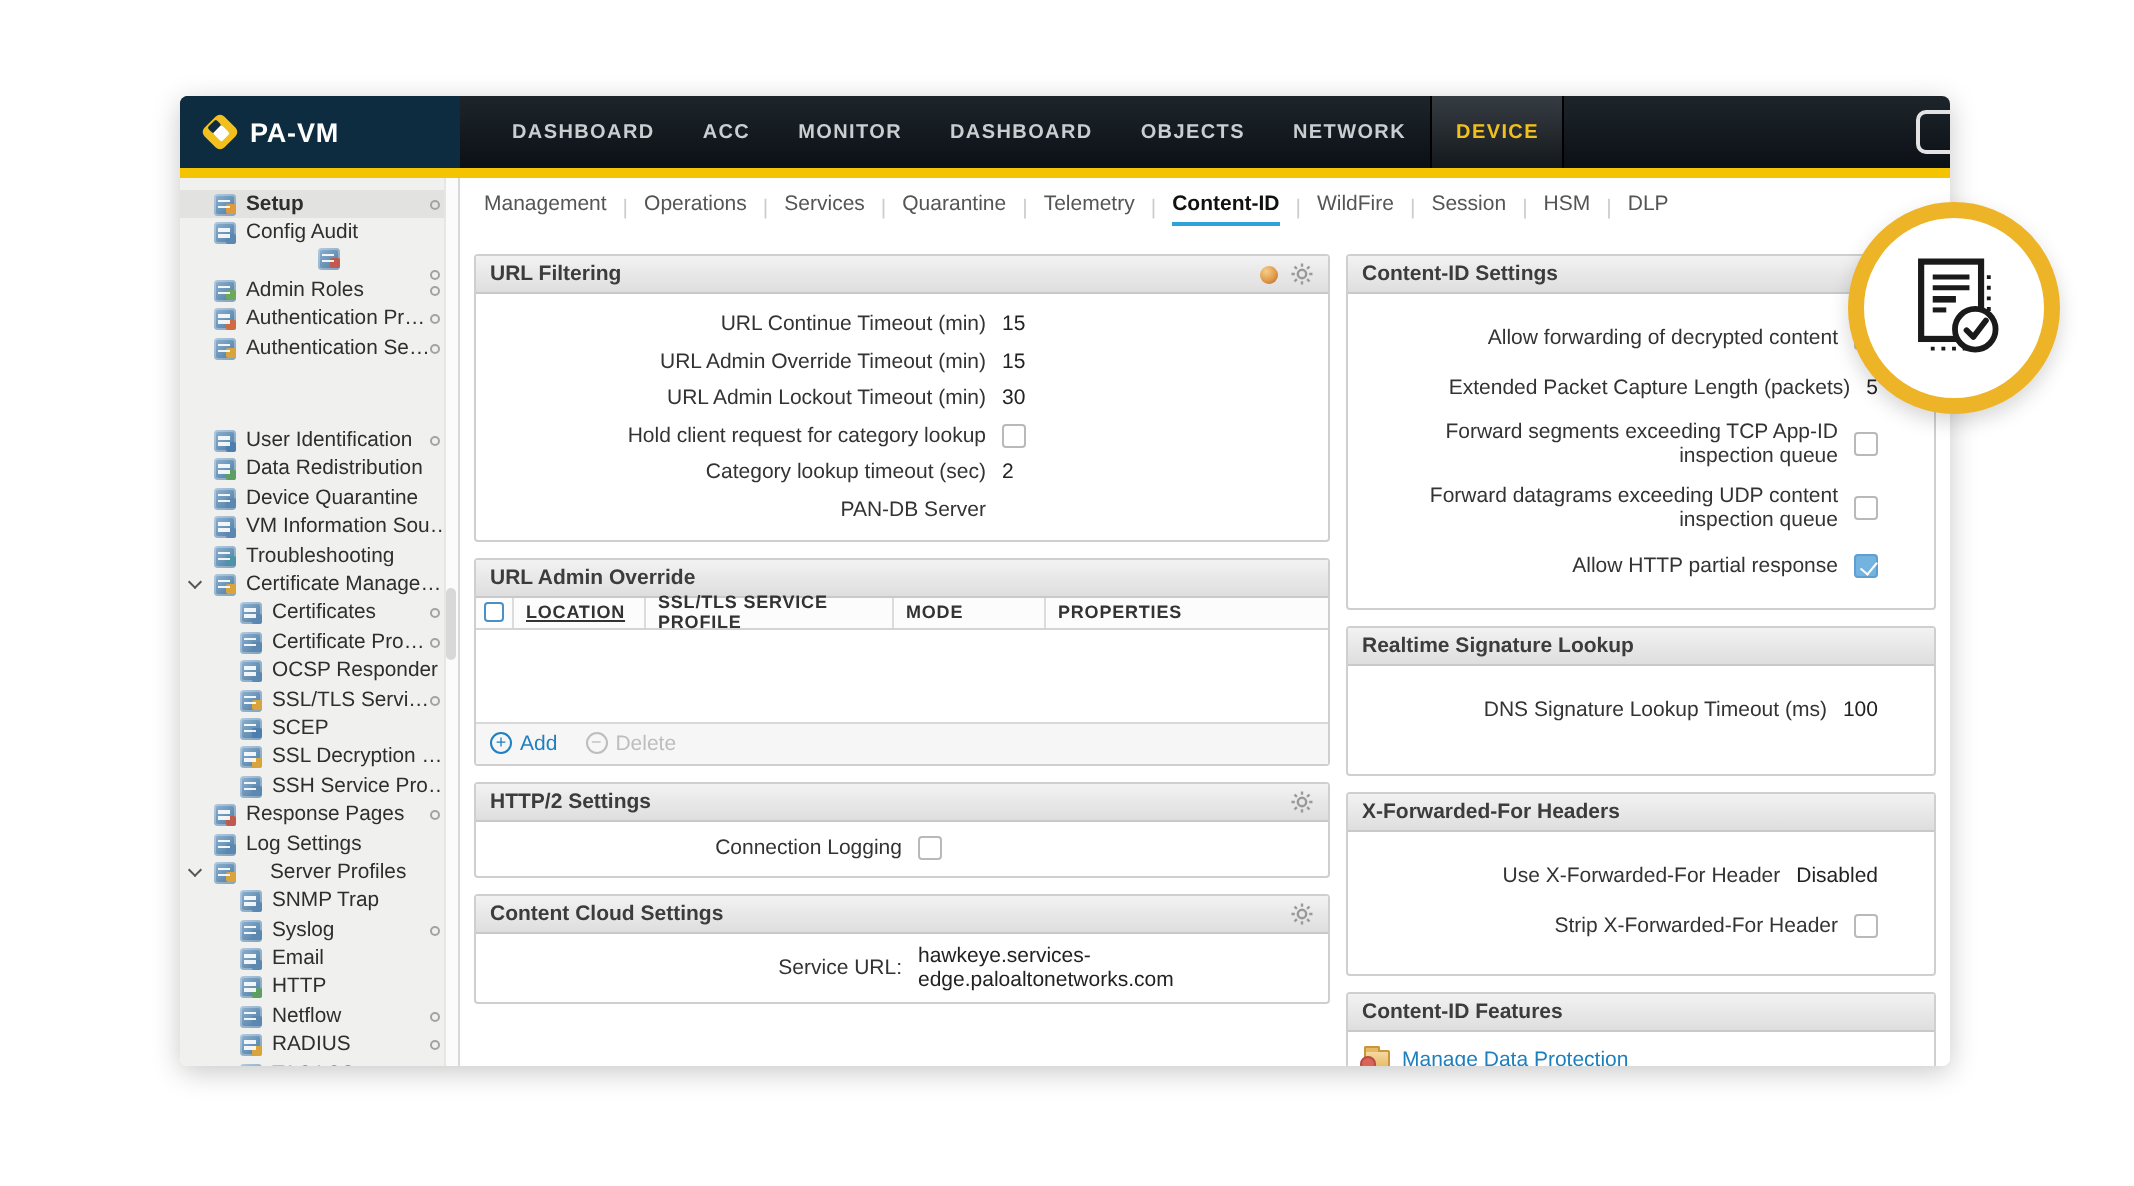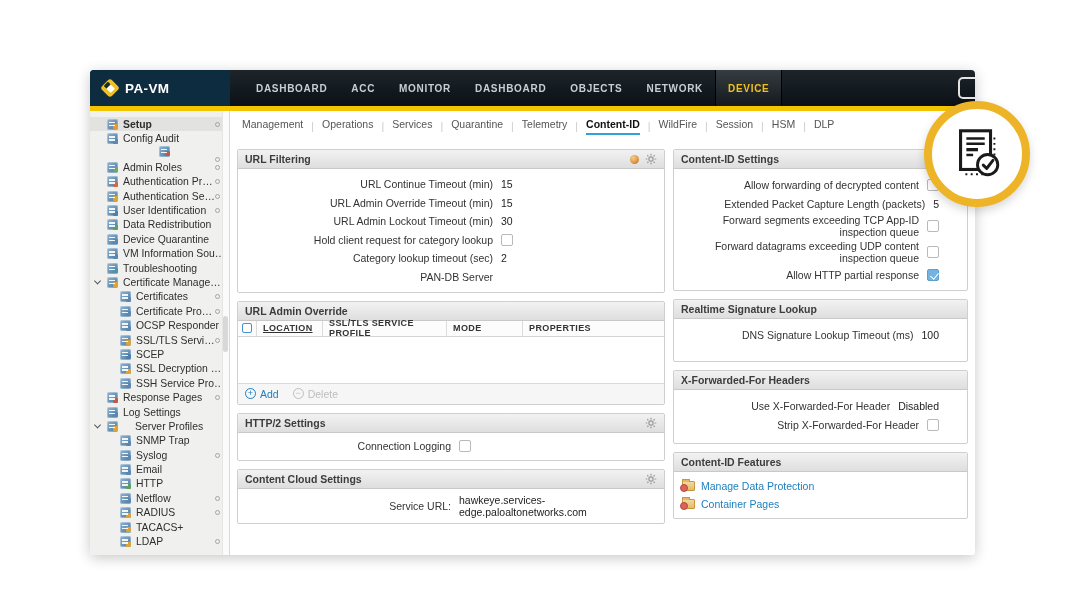--- a/index.html
+++ b/index.html
@@ -1,21 +1,21 @@
 <!DOCTYPE html>
 <html><head>
 <meta charset="utf-8">
 <style>
   * { margin:0; padding:0; box-sizing:border-box; }
   html,body { background:#fff; }
   .page { position:relative; width:1067px; height:593px; background:#fff; overflow:hidden;
           font-family:"Liberation Sans", sans-serif; }
 
   
-  .app { position:absolute; left:90px; top:70px; width:885px; height:485px;
+  .app { position:absolute; left:90px; top:48px; width:885px; height:485px;
          box-shadow:0 3px 14px rgba(0,0,0,.22); border-radius:4px; background:#fff; }
 
   
   .nav { height:36px; display:flex; align-items:stretch; position:relative; overflow:hidden;
          background:linear-gradient(#1d252b,#0b1015); border-radius:4px 4px 0 0; }
   .logo { width:140px; background:#0e2c40; display:flex; align-items:center; padding-left:13px; gap:8px; flex:none; }
   .diamond { width:14px; height:14px; background:#f2c01d; border-radius:3px; transform:rotate(45deg); position:relative; flex:none; }
   .diamond::after { content:""; position:absolute; left:5px; top:4px; width:6px; height:6px; background:#fff; border-radius:1px; }
   .diamond::before { content:""; position:absolute; left:1px; top:4px; width:4px; height:6px; background:#0e2c40; border-radius:1px; }
   .brand { color:#fff; font-size:13.5px; font-weight:bold; letter-spacing:.4px; }
@@ -77,21 +77,21 @@
   .frow { display:flex; align-items:center; min-height:17px; padding:0 8px; font-size:10.5px; color:#333; }
   .p-urlf .frow { margin:1.5px 0; }
   .p-urlf .flabel { width:247px; text-align:right; flex:none; }
   .p-http2 .flabel, .p-cloud .flabel { width:205px; text-align:right; flex:none; }
   .fvalue { margin-left:8px; color:#222; }
   .cb { width:12px; height:12px; border:1px solid #b9b9b9; border-radius:2px; background:#fff;
         margin-left:8px; position:relative; flex:none; cursor:pointer; }
   .cb.checked { background:#74b3e0; border-color:#5d9fd0; }
   .cb.checked::after { content:""; position:absolute; left:3.5px; top:1px; width:3.5px; height:7px;
         border-right:1.6px solid #fff; border-bottom:1.6px solid #fff; transform:rotate(40deg); }
-  .colR .frow { padding-right:28px; margin:2px 0; }
+  .colR .frow { padding-right:28px; margin:8px 0; }
   .colR .flabel { flex:1; text-align:right; }
 
   
   .thead { display:flex; align-items:stretch; height:16px; background:#fcfcfc; border-bottom:1px solid #d4d4d4; }
   .cbcell { width:19px; flex:none; border-right:1px solid #dcdcdc; display:flex; align-items:center; justify-content:center; }
   .selcb { width:10px; height:10px; border:1.5px solid #4a90c4; border-radius:2px; background:#fff; cursor:pointer; }
   .thcols { display:flex; flex:1; }
   .thcell { display:flex; align-items:center; padding:0 6px; font-size:9px; font-weight:bold;
             letter-spacing:.4px; color:#333; border-right:1px solid #dcdcdc; }
   .thcols .thcell:nth-of-type(1){ width:66px; flex:none;text-decoration:underline; }
@@ -224,21 +224,21 @@
 
             <div class="sideitem" style="padding-left: 17px;">
 
               <span class="sicon">
                 <i class="accent" style="background: rgb(217, 164, 59);"></i>
               </span>
               <span class="slabel">Authentication Sequence</span>
               <span class="sdot"></span>
             </div>
 
-            <div class="sideitem" style="padding-left: 17px;">
+            <div class="sideitem" style="padding-left: 17px; margin-top: 32px;">
 
               <span class="sicon">
                 <i class="accent" style="background: rgb(77, 127, 174);"></i>
               </span>
               <span class="slabel">User Identification</span>
               <span class="sdot"></span>
             </div>
 
             <div class="sideitem" style="padding-left: 17px;">
 

